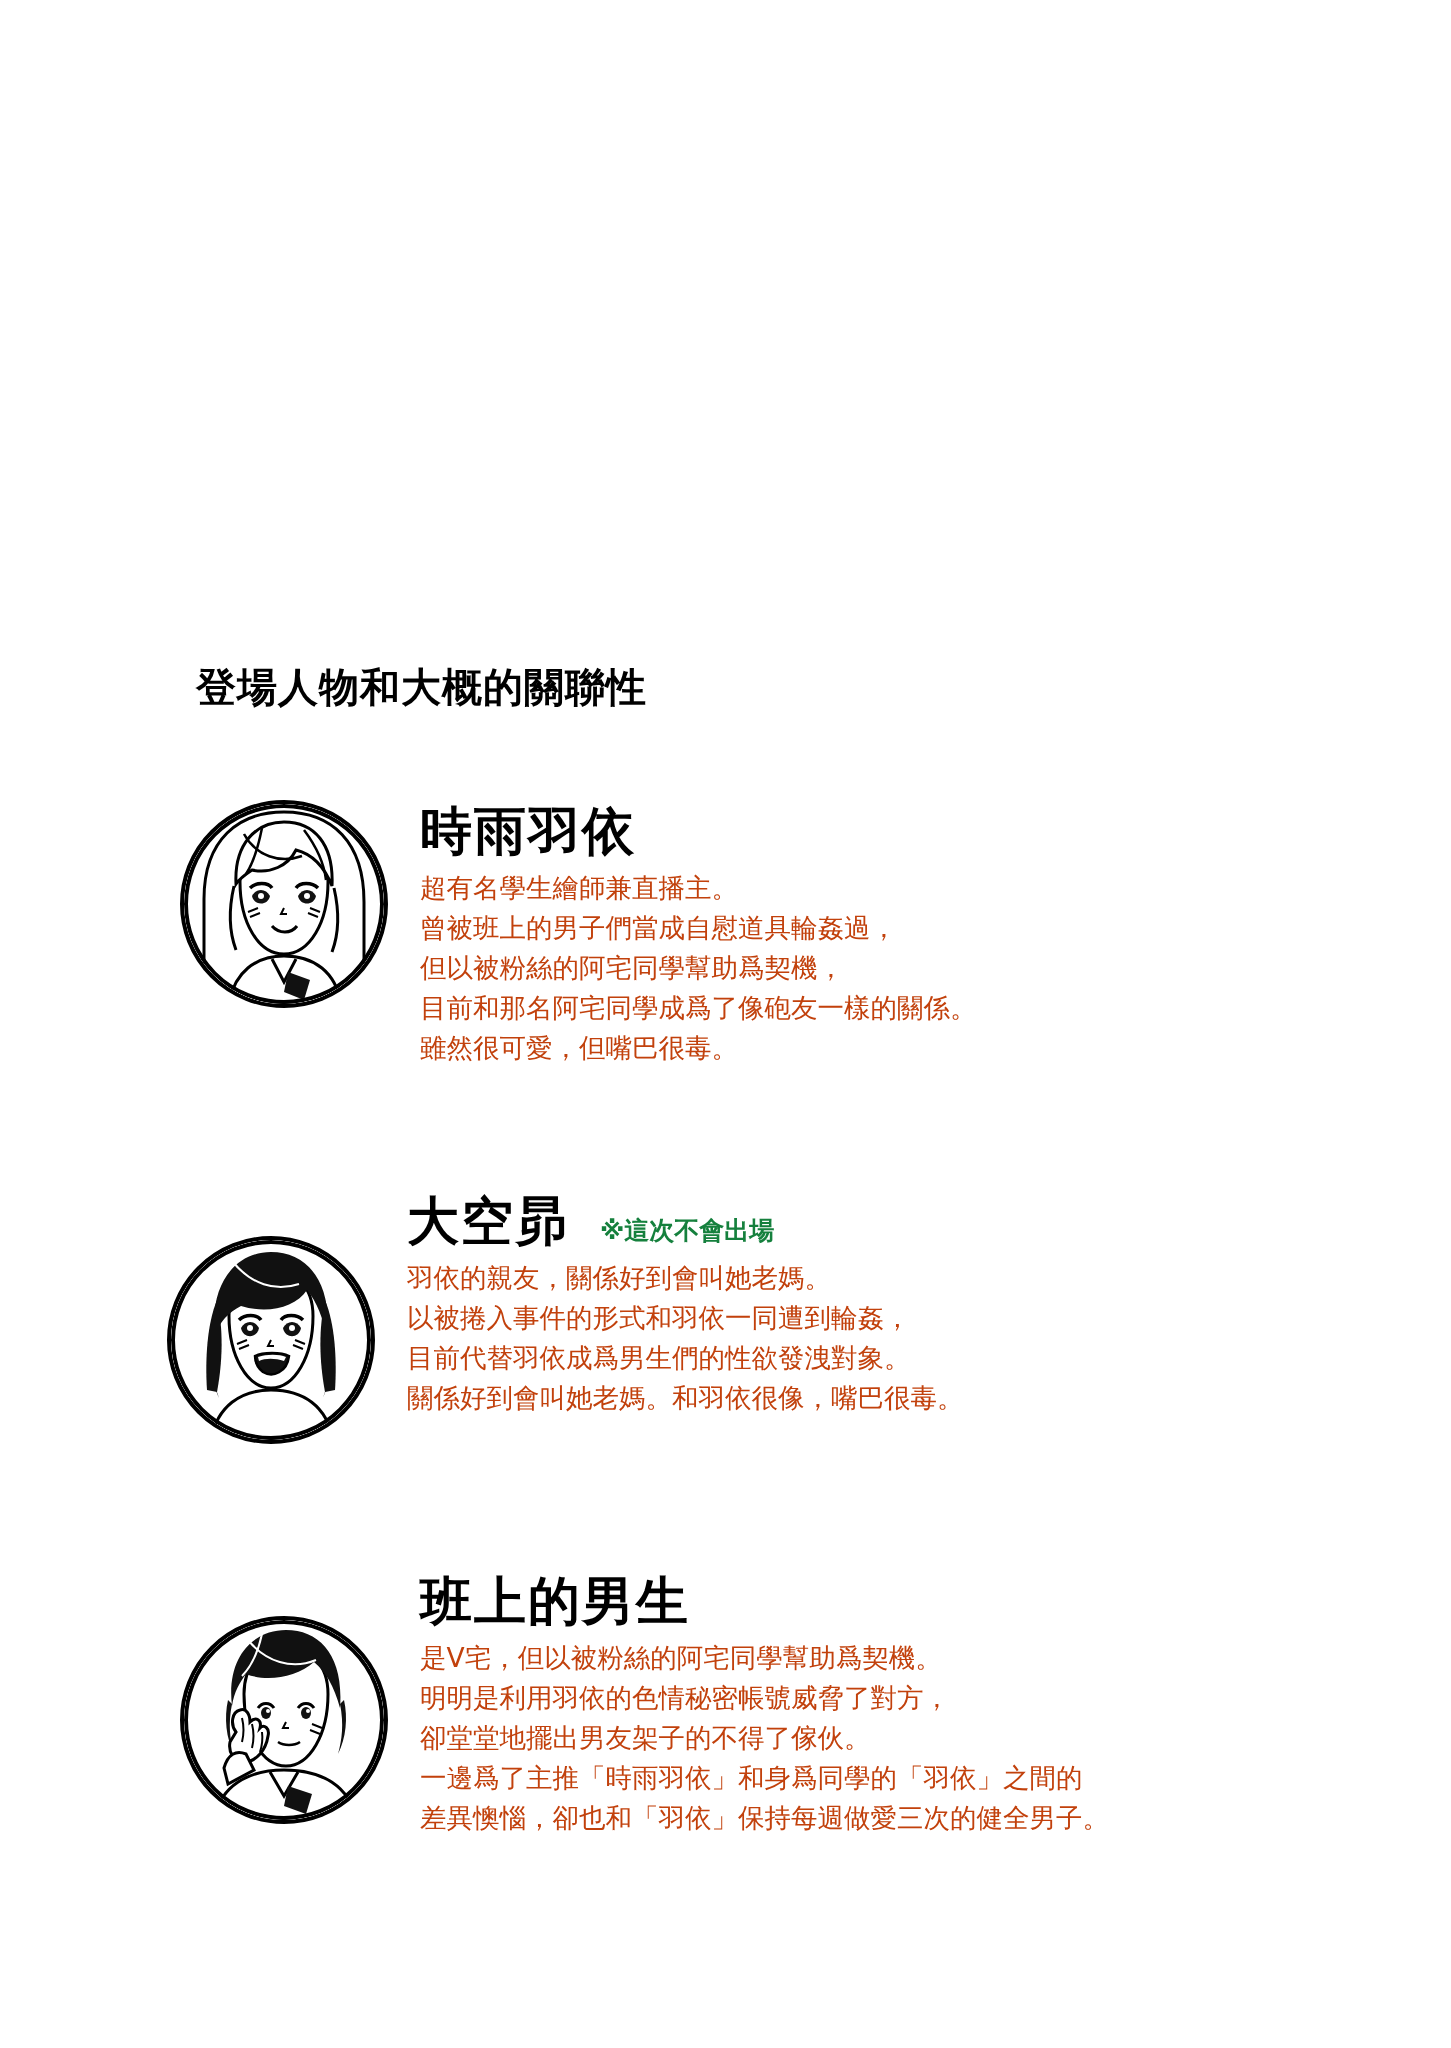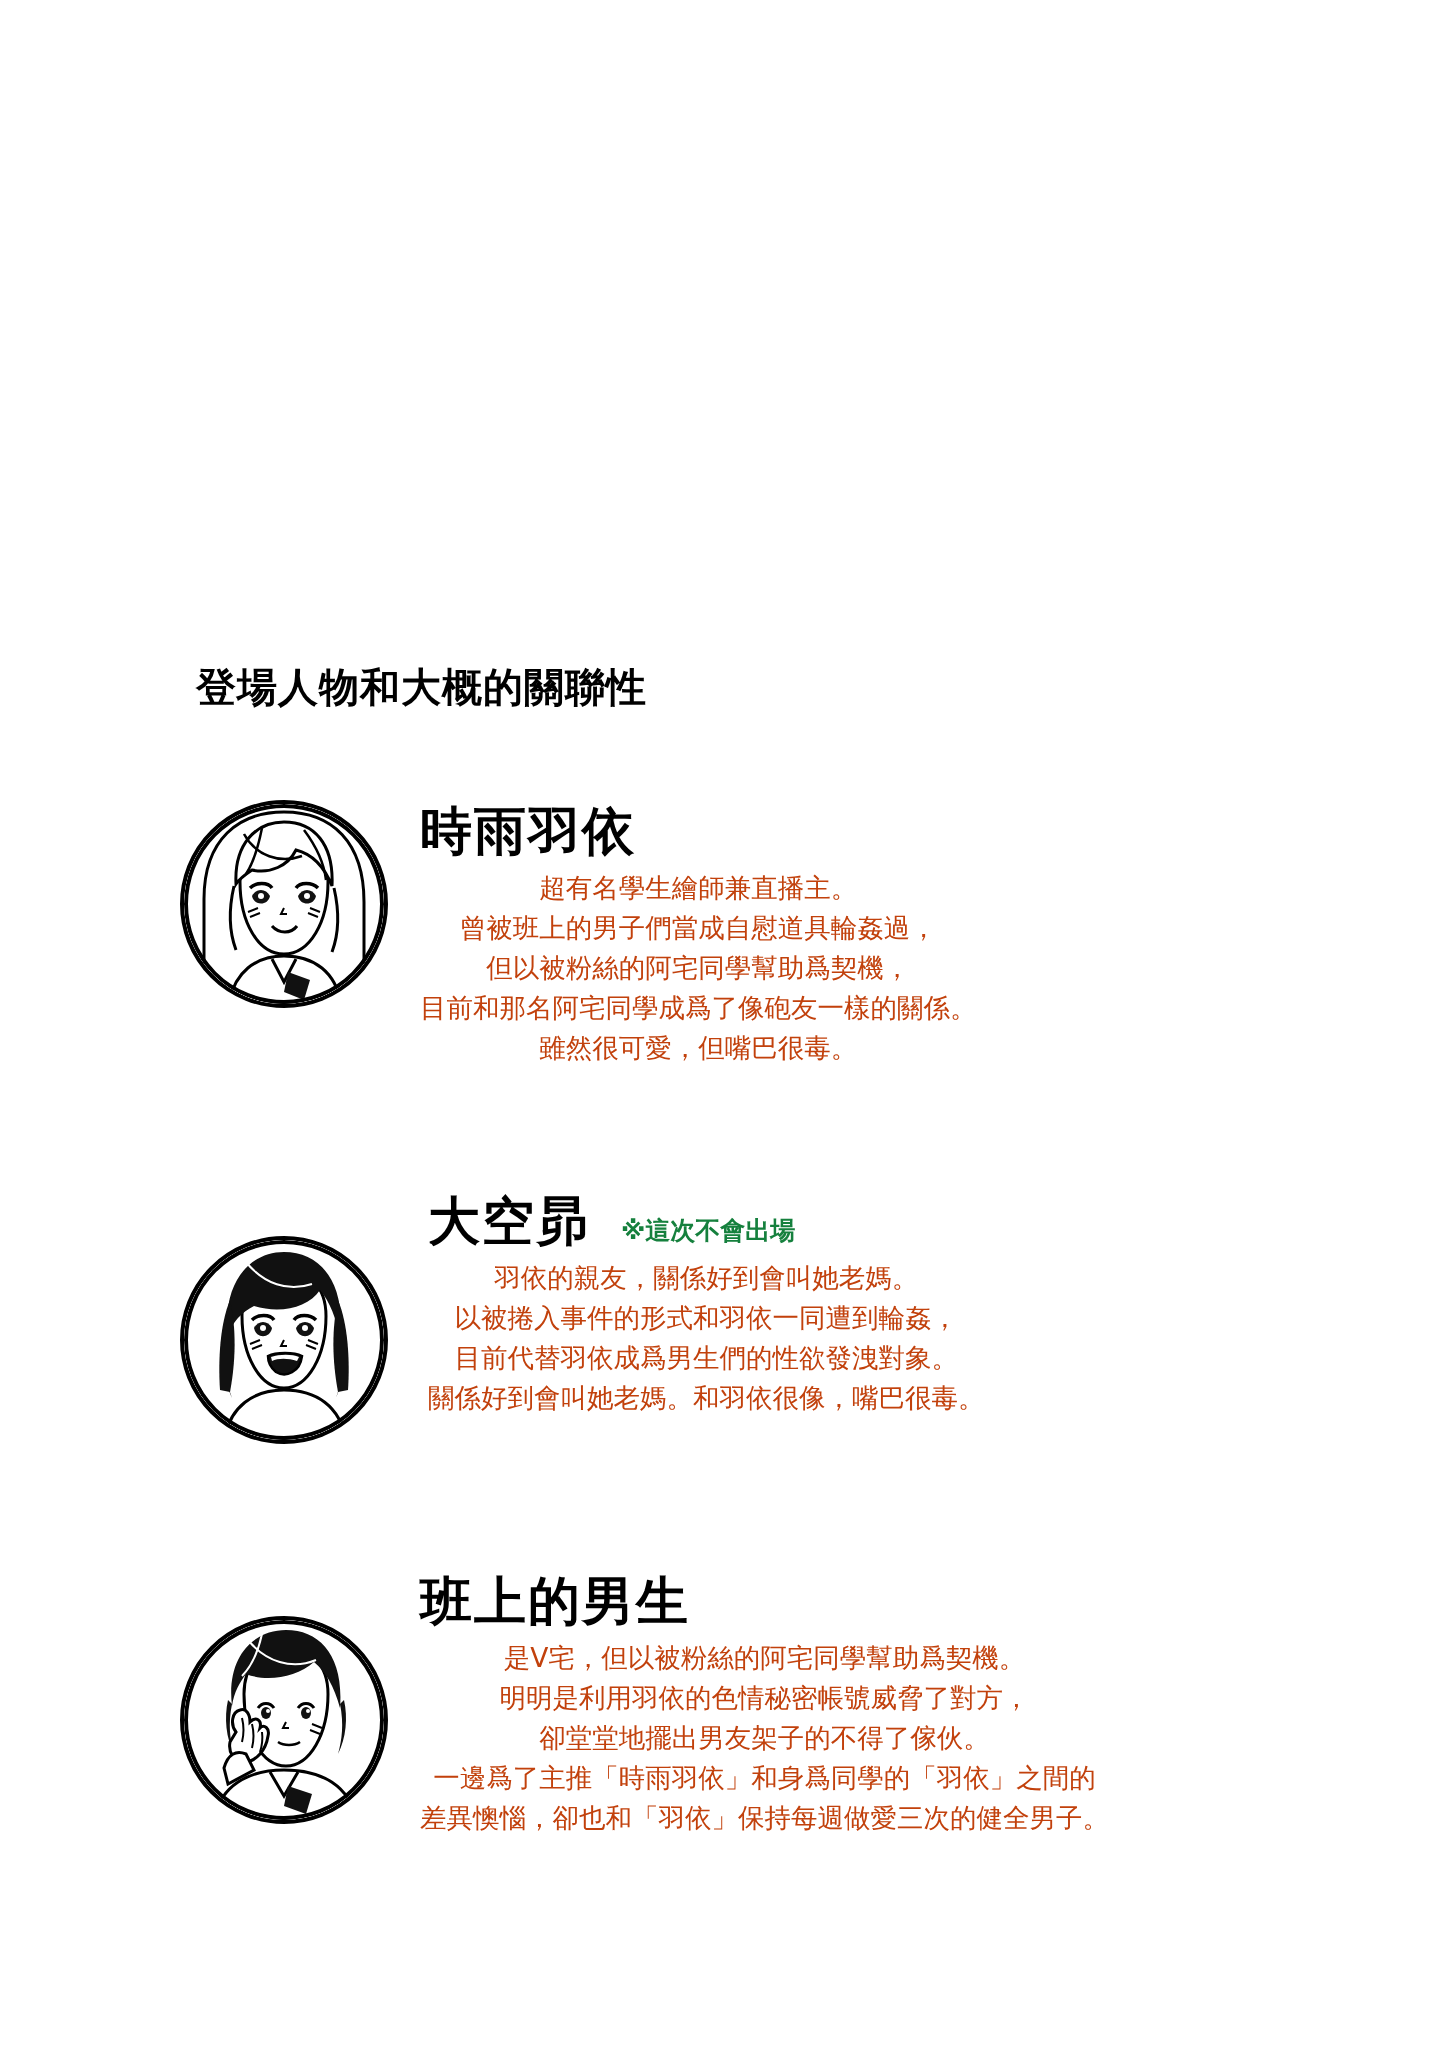--- a/index.html
+++ b/index.html
@@ -12,39 +12,38 @@
     height: 2048px;
     font-family: "DejaVu Sans", "Liberation Sans", sans-serif;
     color: #111111;
     position: relative;
     overflow: hidden;
   }
   .page {
     position: absolute;
     inset: 0;
     background: #ffffff;
-    text-align: center;
   }
   .page-title {
     position: absolute;
     left: 196px;
     top: 660px;
     font-size: 40px;
     font-weight: bold;
     letter-spacing: 1px;
     color: #000000;
     white-space: nowrap;
   }
   .char-block {
     position: absolute;
     display: flex;
     align-items: flex-start;
   }
   .char-1 { left: 180px; top: 800px; }
-  .char-2 { left: 180px; top: 1190px; gap: 8px; }
+  .char-2 { left: 167px; top: 1190px; }
   .char-3 { left: 180px; top: 1570px; }
 
   .avatar {
     width: 200px;
     height: 200px;
     border-radius: 50%;
     border: 4px solid #000000;
     background: #ffffff;
     position: relative;
     overflow: hidden;

